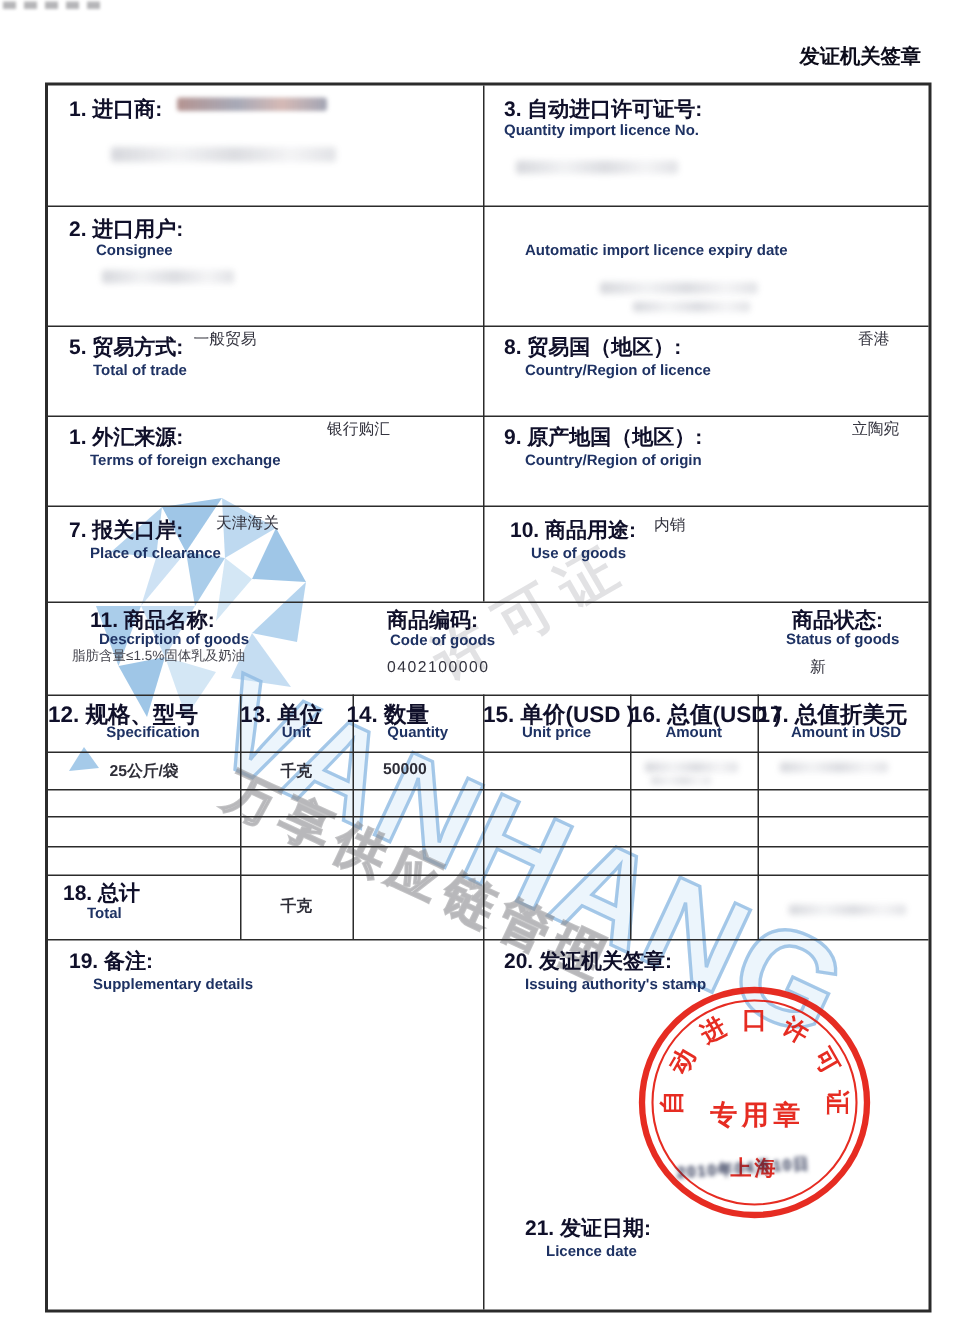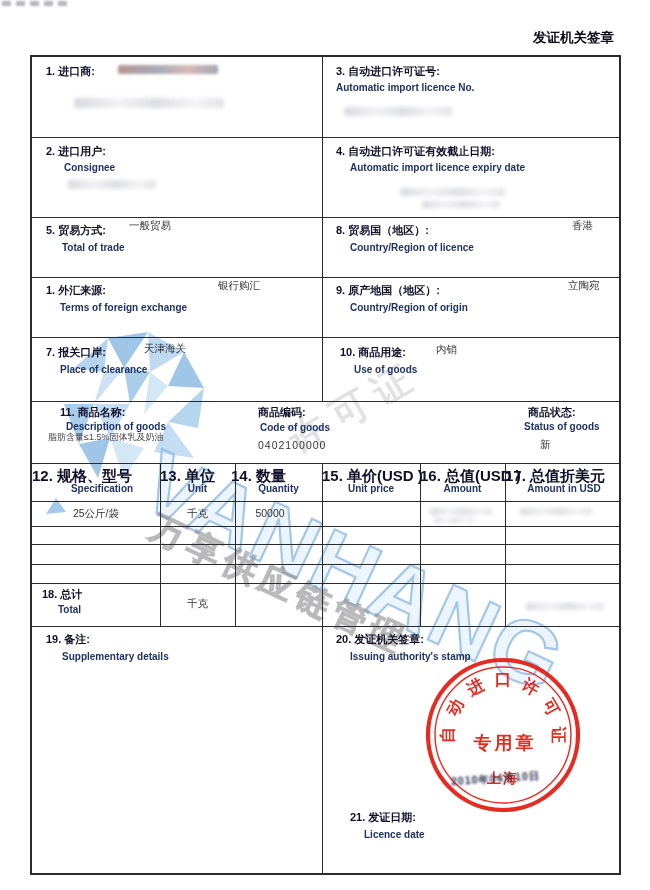--- a/index.html
+++ b/index.html
@@ -11,27 +11,27 @@
          letter-spacing:2px;color:#0c0c1a;}
   #subtitle{left:0;top:41px;width:645px;text-align:center;font-size:11px;font-weight:bold;
             color:#10102a;letter-spacing:0;}
   #archive{left:533px;top:29px;font-size:13.5px;font-weight:bold;color:#0c0c1a;}
   #corner-marks{left:2px;top:1px;width:70px;height:5px;filter:blur(1px);
     background:repeating-linear-gradient(90deg,rgba(120,120,125,.55) 0 9px,rgba(255,255,255,0) 9px 14px);}
   
   #grid{left:30px;top:55px;width:591px;height:820px;border:2px solid #2b2b2b;box-sizing:border-box;z-index:2;}
   .hline{position:absolute;left:0;width:587px;height:0;border-top:1.6px solid #2b2b2b;}
   .vline{position:absolute;width:0;border-left:1.6px solid #2b2b2b;}
-  .cn{position:absolute;font-size:11px;font-weight:bold;color:#10102a;white-space:nowrap;z-index:3;text-align:center;}
+  .cn{position:absolute;font-size:14px;font-weight:bold;color:#10102a;white-space:nowrap;z-index:3;text-align:center;}
   .en{position:absolute;font-size:10px;font-weight:bold;color:#1e3263;white-space:nowrap;z-index:3;}
   .val{position:absolute;font-size:10.5px;color:#34343f;white-space:nowrap;z-index:3;}
   .val-sm{font-size:9px;color:#45454e;}
   .hcell{position:absolute;text-align:left;font-size:15px;font-weight:bold;color:#10102a;white-space:nowrap;z-index:3;}
   .hcell-en{position:absolute;text-align:center;font-size:10px;font-weight:bold;color:#1e3263;white-space:nowrap;z-index:3;}
-  .tcell{position:absolute;text-align:center;font-size:10.5px;color:#2e2e38;white-space:nowrap;z-index:3;}
+  .tcell{position:absolute;text-align:center;font-size:10.5px;color:#2e2e38;white-space:nowrap;z-index:3;font-weight:bold;}
   
   .smudge{position:absolute;border-radius:2px;filter:blur(2px);z-index:3;
     background:linear-gradient(90deg,rgba(90,95,115,.45),rgba(145,150,165,.22) 30%,rgba(95,100,120,.4) 55%,rgba(155,155,170,.2) 80%,rgba(100,105,125,.35));}
   .smudge.faint{opacity:.55;}
   .smudge.red{background:linear-gradient(90deg,rgba(120,60,55,.55),rgba(60,65,95,.45) 40%,rgba(150,80,70,.4) 70%,rgba(70,75,105,.5));filter:blur(1.4px);}
   
   #wm{z-index:1;left:0;top:0;width:650px;height:890px;pointer-events:none;}
   #wm-brand{position:absolute;left:170px;top:430px;font-size:88px;font-weight:bold;letter-spacing:2px;
     transform:rotate(25deg);transform-origin:left top;white-space:nowrap;
     color:rgba(205,228,246,.38);-webkit-text-stroke:2.2px rgba(142,186,226,.8);}
@@ -99,27 +99,26 @@
     <div class="vline" style="left:290px;top:569px;height:247px"></div>
     <div class="vline" style="left:128px;top:406px;height:163px"></div>
     <div class="vline" style="left:203px;top:406px;height:163px"></div>
     <div class="vline" style="left:388px;top:406px;height:163px"></div>
     <div class="vline" style="left:473px;top:406px;height:163px"></div>
 
     <div class="cn" style="left:14px;top:7px">1. 进口商:</div>
     <div class="smudge red" style="left:86px;top:8px;width:100px;height:9px"></div>
     <div class="smudge faint" style="left:42px;top:41px;width:150px;height:10px"></div>
     <div class="cn" style="left:304px;top:7px">3. 自动进口许可证号:</div>
-    <div class="en" style="left:304px;top:25px">Automatic import licence No.</div>
+    <div class="en" style="left:304px;top:25px">Quantity import licence No.</div>
     <div class="smudge faint" style="left:312px;top:50px;width:108px;height:9px"></div>
 
     <div class="cn" style="left:14px;top:87px">2. 进口用户:</div>
     <div class="en" style="left:32px;top:105px">Consignee</div>
     <div class="smudge faint" style="left:36px;top:123px;width:88px;height:9px"></div>
-    <div class="cn" style="left:304px;top:87px">4. 自动进口许可证有效截止日期:</div>
     <div class="en" style="left:318px;top:105px">Automatic import licence expiry date</div>
     <div class="smudge faint" style="left:368px;top:131px;width:105px;height:8px"></div>
     <div class="smudge faint" style="left:390px;top:144px;width:78px;height:7px"></div>
 
     <div class="cn" style="left:14px;top:166px">5. 贸易方式:</div>
     <div class="val" style="left:97px;top:162px">一般贸易</div>
     <div class="en" style="left:30px;top:185px">Total of trade</div>
     <div class="cn" style="left:304px;top:166px">8. 贸易国（地区）:</div>
     <div class="val" style="left:540px;top:162px">香港</div>
     <div class="en" style="left:318px;top:185px">Country/Region of licence</div>

